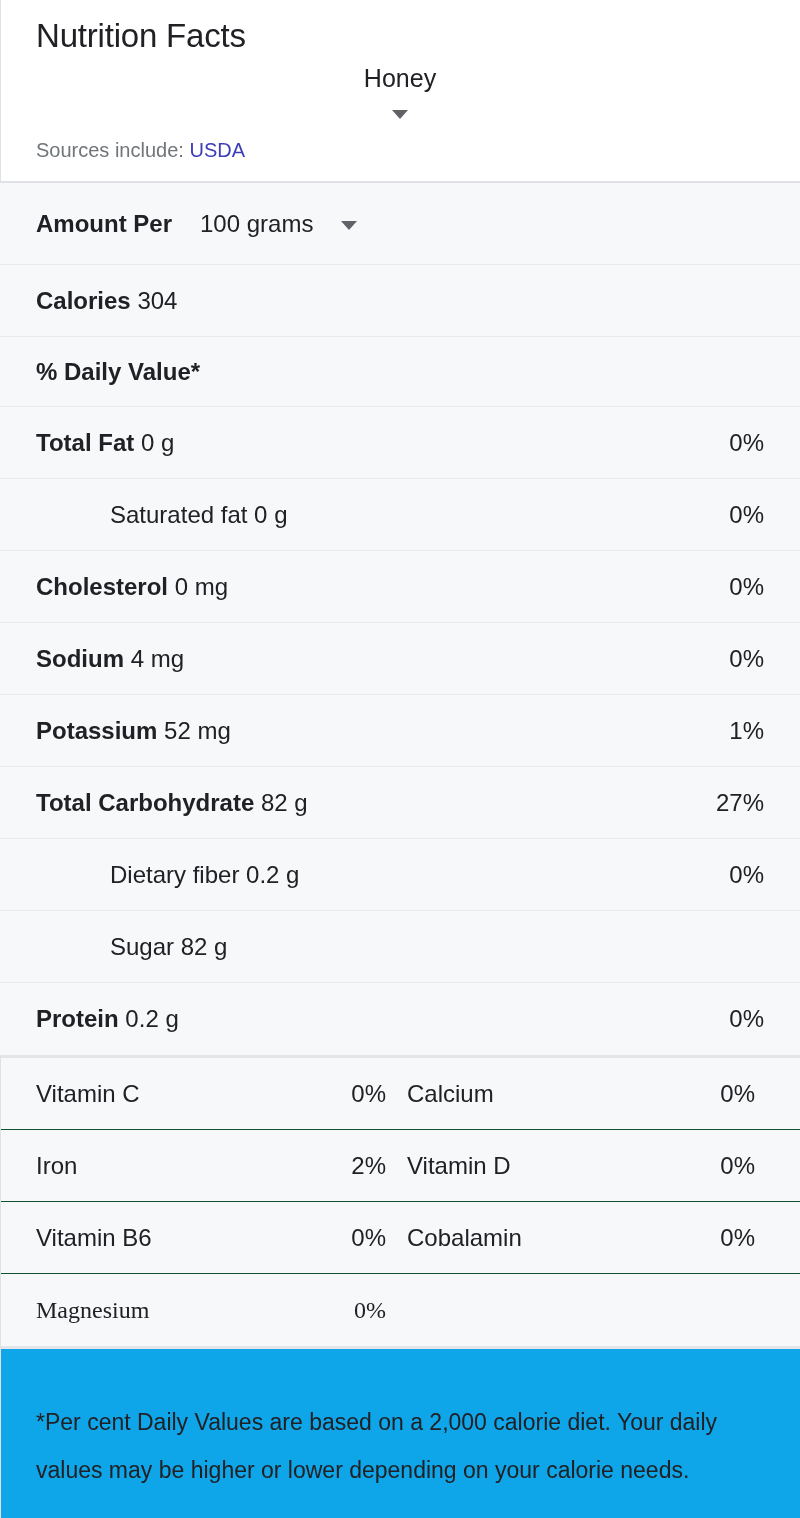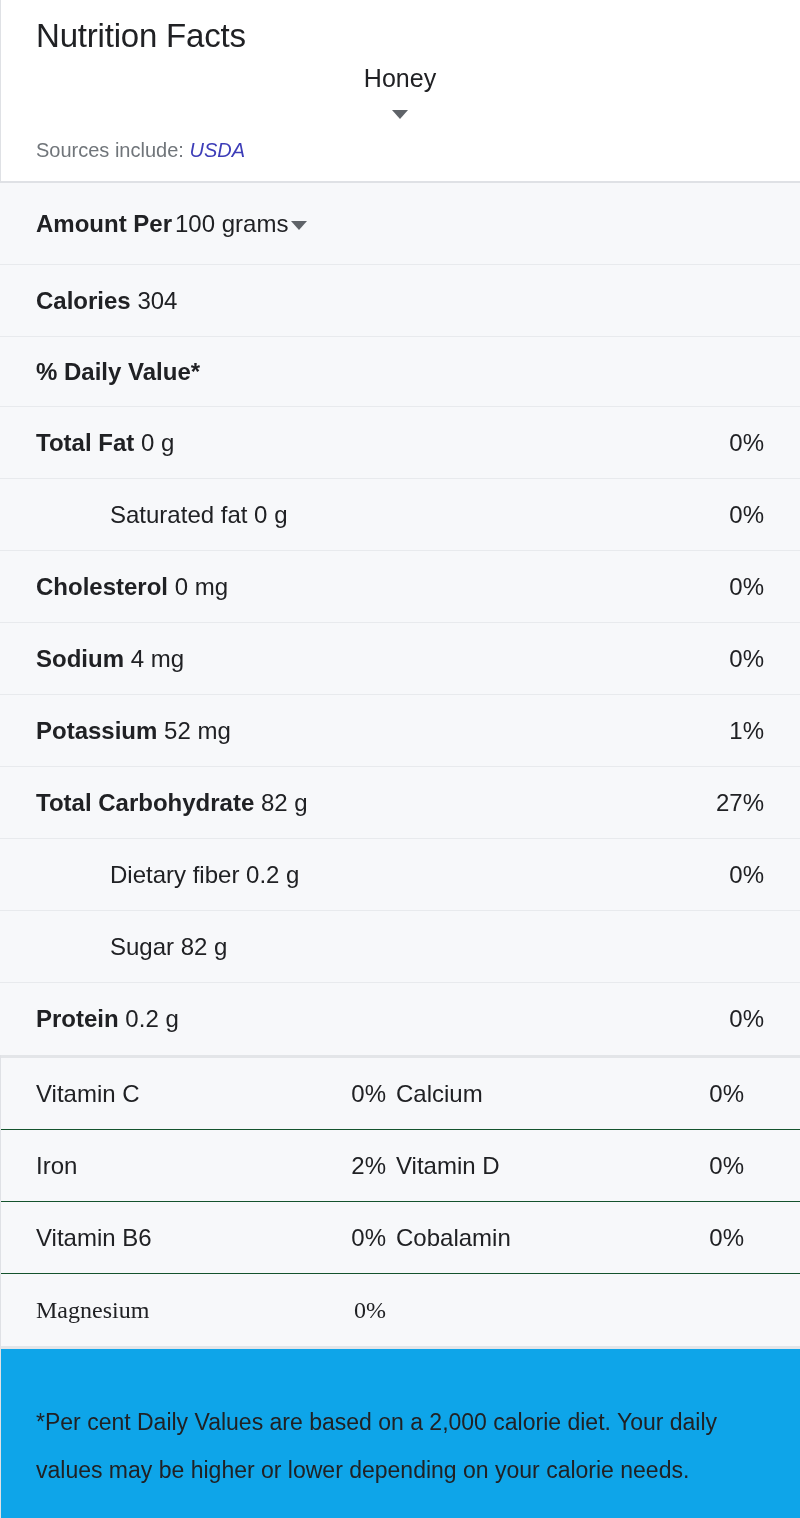--- a/index.html
+++ b/index.html
@@ -72,21 +72,20 @@
     cursor: pointer;
   }
   .sources {
     font-size: 20px;
     line-height: 26px;
     color: #70757a;
   }
   .sources a {
     color: #3d3db8;
     text-decoration: none;
-    font-style: italic;
   }
 
   
   .table-body {
     background: #f7f8fa;
     border-top: 2px solid #dfe1e5;
   }
 
   .row {
     position: relative;
@@ -115,21 +114,21 @@
     font-weight: 700;
   }
   .rvalue {
     font-size: 24px;
     line-height: 30px;
     color: #202124;
     font-weight: 400;
     text-align: right;
   }
 
-  .amount-row .rlabel { display: flex; align-items: center; gap: 3px; }
+  .amount-row .rlabel { display: flex; align-items: center; gap: 28px; }
 
   .dv-head {
   }
   .dv-head .rvalue {
     font-weight: 700;
     font-size: 24px;
   }
 
   
   .indent .rlabel { padding-left: 74px; }
@@ -153,21 +152,21 @@
     align-items: center;
     justify-content: space-between;
     box-sizing: border-box;
   }
   .vcell-left {
     width: 350px;
     padding-right: 0;
   }
   .vcell-right {
     width: 348px;
-    margin-left: 10px;
+    margin-left: 21px;
   }
   .vname {
     font-size: 24px;
     line-height: 30px;
     color: #202124;
   }
   .vpct {
     font-size: 24px;
     line-height: 30px;
     color: #202124;

